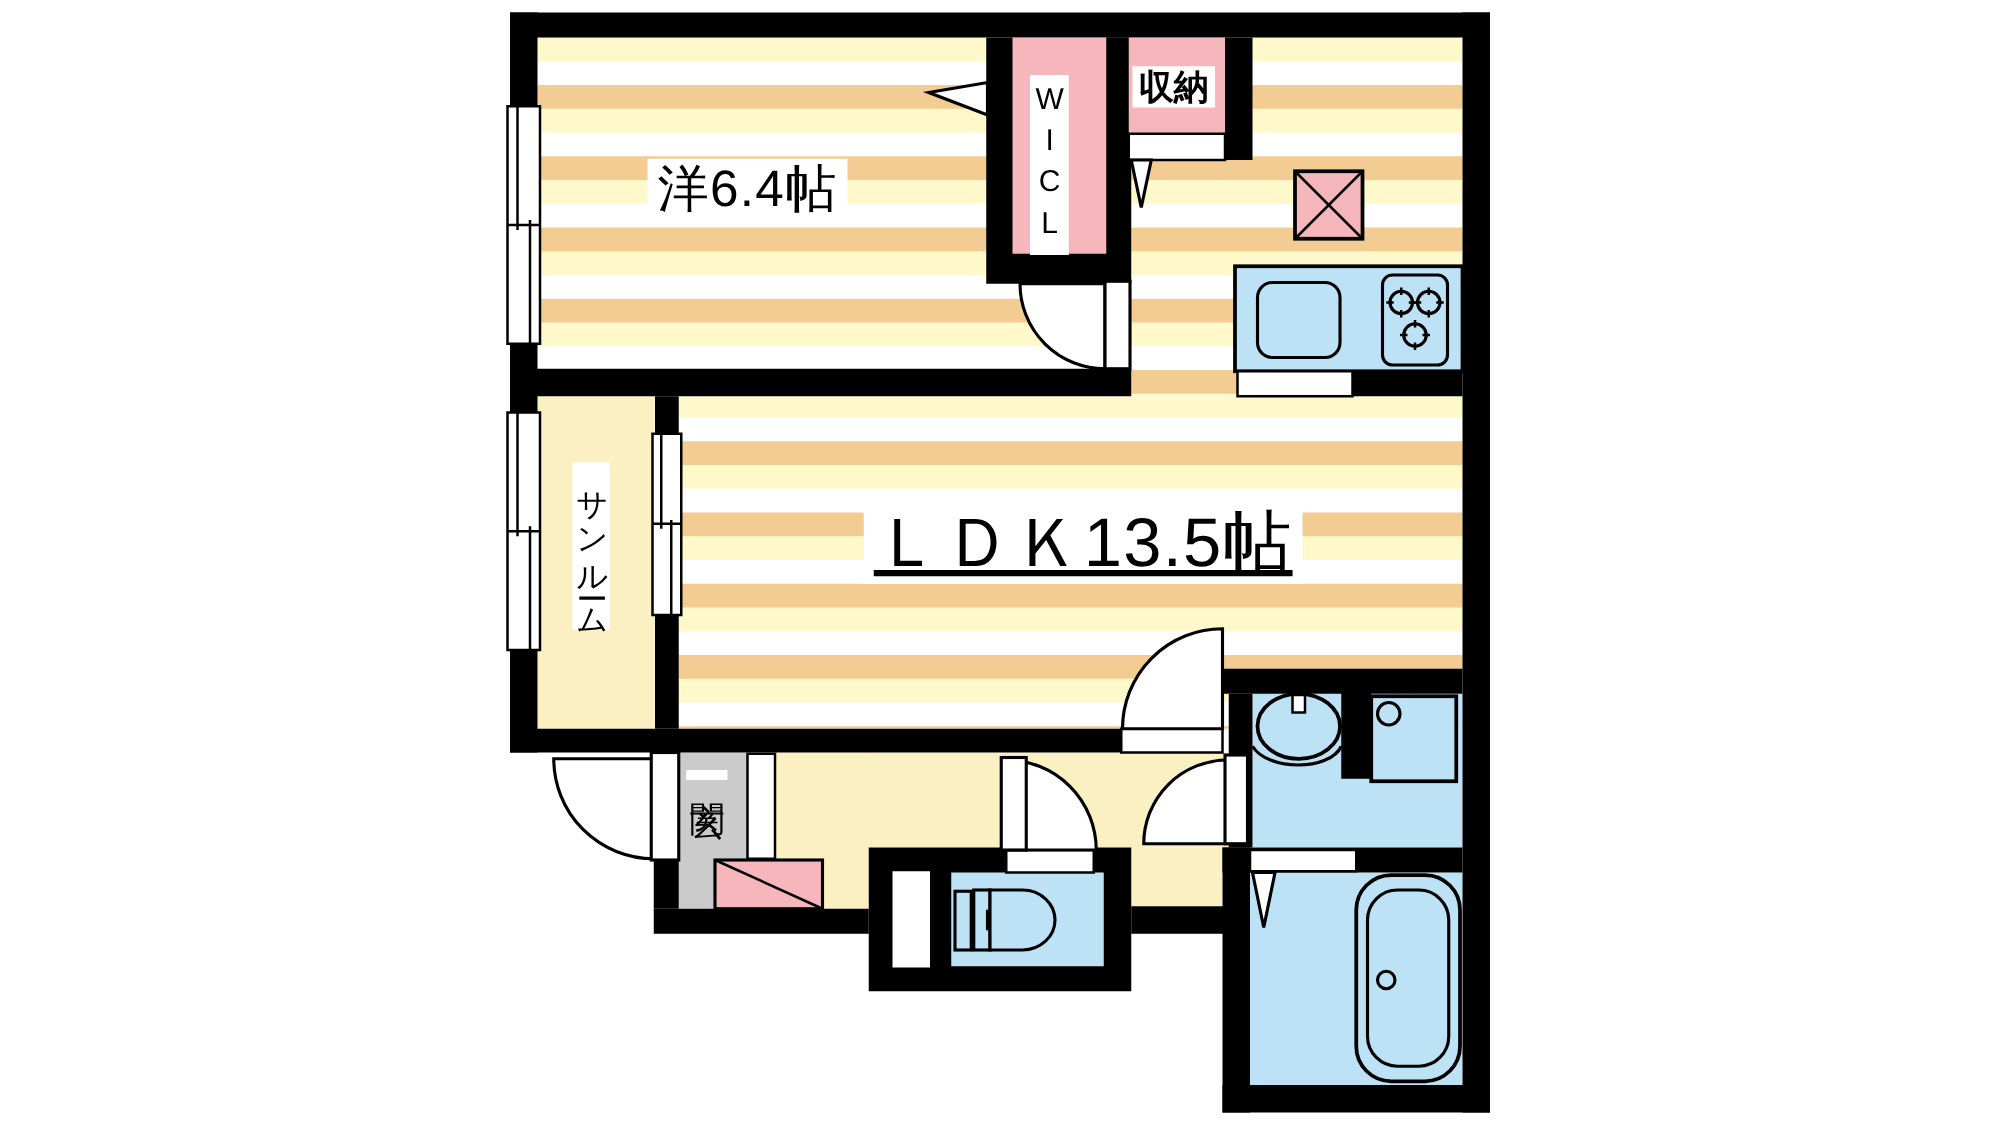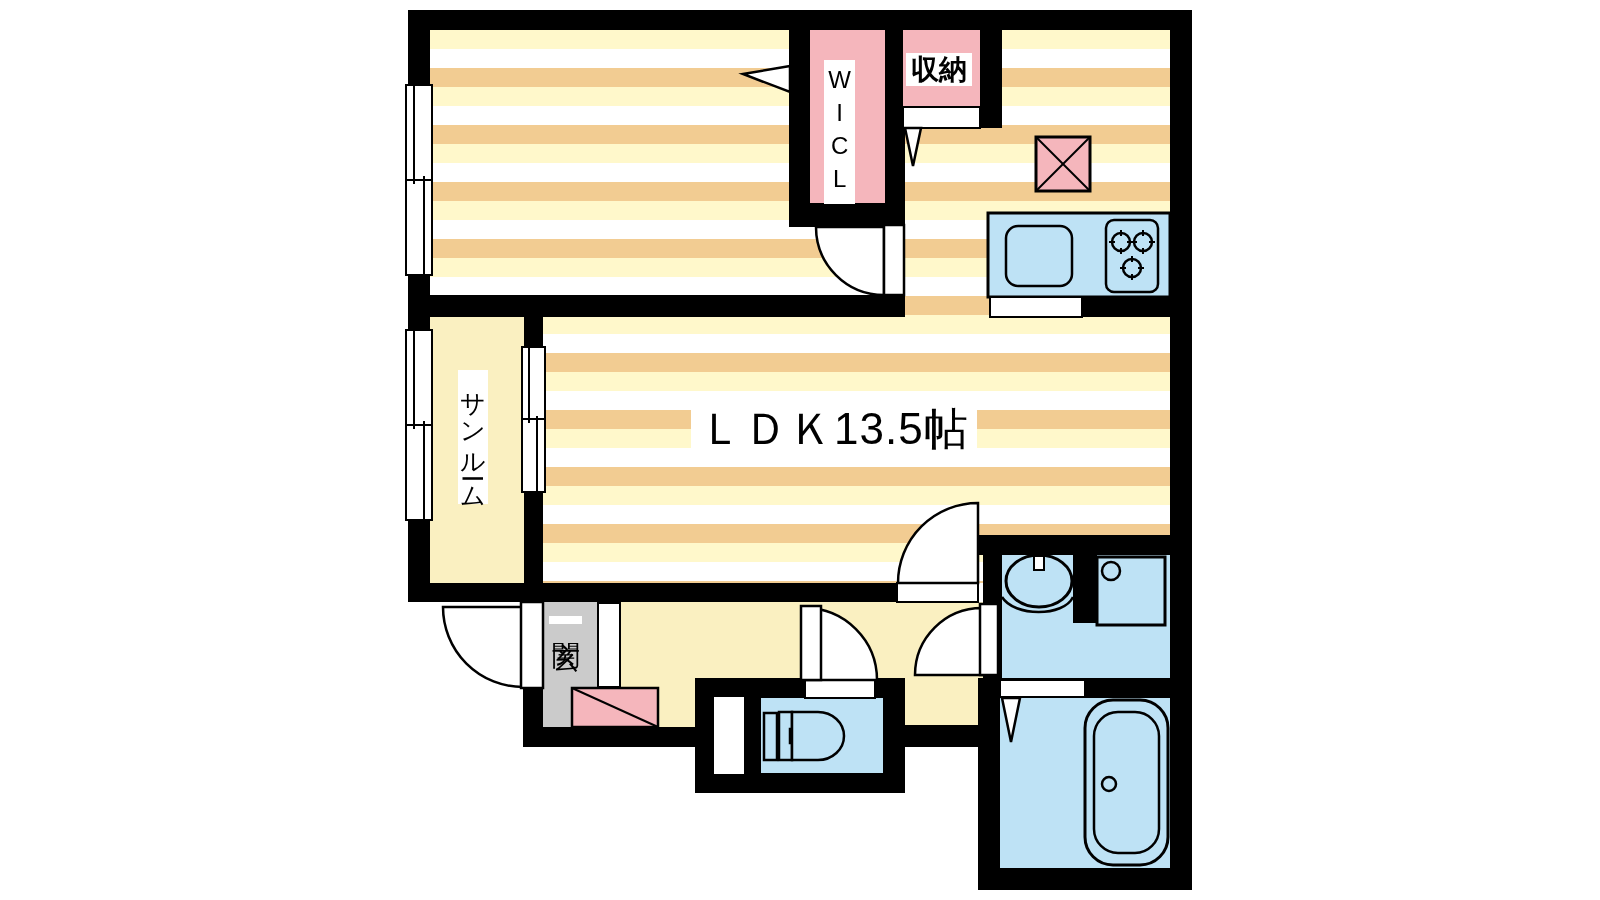--- a/index.html
+++ b/index.html
@@ -38,21 +38,21 @@
     color:#000000;
     line-height:1.05;
     white-space:nowrap;
     z-index:5;
   }
   .lbl.vert{
     writing-mode:vertical-rl;
     text-orientation:upright;
   }
   #lbl-western{left:518px;top:127px;font-size:41px;padding:3px 8px;letter-spacing:1px;}
-  #lbl-ldk{left:691px;top:403px;font-size:44px;padding:3px 8px;letter-spacing:1px;}
+  #lbl-ldk{left:691px;top:403px;font-size:55px;padding:3px 8px;letter-spacing:1px;text-decoration:underline;}
   #lbl-wicl{left:824px;top:60px;font-size:24px;padding:6px 3px;letter-spacing:6px;}
   #lbl-storage{left:906px;top:53px;font-size:28px;padding:2px 5px;font-weight:bold;}
   #lbl-sunroom{left:458px;top:370px;font-size:25px;padding:5px 2px;letter-spacing:2px;}
   #lbl-entrance{left:549px;top:616px;font-size:28px;padding:4px 2px;}
 </style>
 </head>
 <body>
 
 <div class="stage">
 
@@ -212,19 +212,20 @@
     <rect x="1094" y="712" width="65" height="141" rx="24" fill="none" stroke="#000" stroke-width="2.5"></rect>
     <circle cx="1109" cy="784" r="7" fill="none" stroke="#000" stroke-width="2.5"></circle>
   </g>
 
   <g>
     <rect x="572" y="688" width="86" height="39" fill="var(--closet-pink)" stroke="#000" stroke-width="2.5"></rect>
     <line x1="572" y1="688" x2="658" y2="727" stroke="#000" stroke-width="2"></line>
   </g>
 </svg>
 
+<div class="lbl" id="lbl-western">洋6.4帖</div>
 <div class="lbl" id="lbl-ldk">ＬＤＫ13.5帖</div>
 <div class="lbl vert" id="lbl-wicl">WICL</div>
 <div class="lbl" id="lbl-storage">収納</div>
 <div class="lbl vert" id="lbl-sunroom">サンルーム</div>
 <div class="lbl vert" id="lbl-entrance">玄関</div>
 
 </div>
 
 </body></html>

